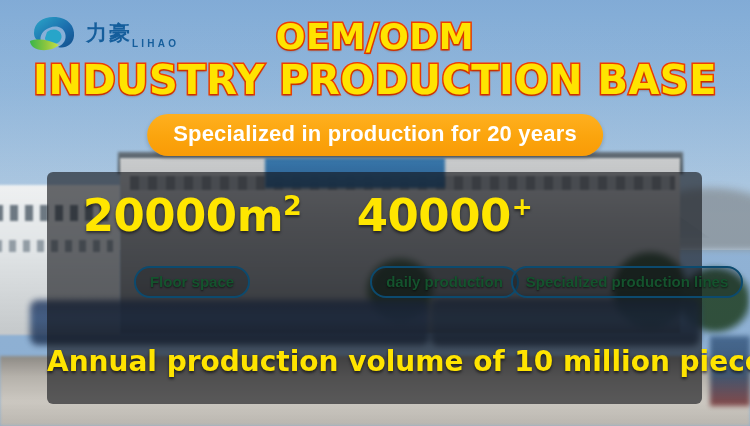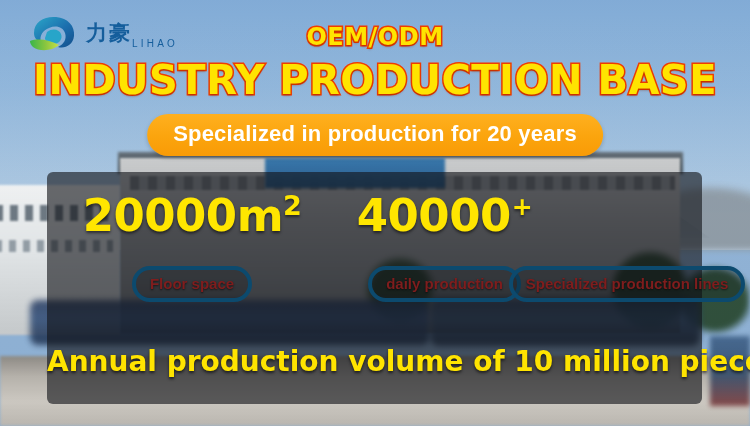--- a/index.html
+++ b/index.html
@@ -130,37 +130,37 @@
     position:absolute; left:28px; top:14px;
     display:flex; align-items:center; gap:6px;
   }
   .logo-mark { width:52px; height:44px; position:relative; }
   .logo-text { display:flex; line-height:1; }
   .logo-cn {
     font-size:21px; font-weight:bold; color:#155e9c;
     letter-spacing:2px; font-family:"DejaVu Sans", sans-serif;
   }
   .logo-en {
-    font-size:10px; font-weight:normal; color:#155e9c;
+    font-size:10px; font-weight:bold; color:#155e9c;
     letter-spacing:3.2px; margin-top:16px;
   }
 
   
   .headline {
     position:absolute; left:0; right:0; top:18px;
     text-align:center;
     font-weight:bold;
     color:#FFE400;
     font-family:"DejaVu Sans", sans-serif;
     letter-spacing:.5px;
     -webkit-text-stroke:3px #F03C00;
     paint-order:stroke fill;
     text-shadow:0 2px 2px rgba(120,30,0,.35);
   }
-  .headline-l1 { font-size:24px; line-height:38px; }
+  .headline-l1 { font-size:35px; line-height:38px; }
   .headline-l2 { font-size:40px; line-height:44px; margin-top:2px; }
 
   
   .pill-years {
     position:absolute; left:50%; transform:translateX(-50%);
     top:114px;
     background:linear-gradient(180deg,#FFB01F 0%, #FBA40D 55%, #F99B06 100%);
     color:#ffffff;
     font-size:22px; font-weight:bold;
     padding:7px 26px 9px;
@@ -206,23 +206,23 @@
   .labels-row {
     position:absolute; left:0; top:94px; width:100%;
     display:flex; align-items:center;
   }
   .lbl-wrap { display:flex; justify-content:center; }
   .lbl-a { width:290px; }
   .lbl-b { width:150px; }
   .lbl-c { width:215px; }
 
   .chip {
-    border:4px solid #0c4a6e;
+    border:2px solid #0c4a6e;
     border-radius:18px;
-    color:#7f1d1d;
+    color:#14532d;
     font-size:15px; font-weight:bold;
     padding:5px 14px 6px;
     white-space:nowrap;
     background:rgba(12,14,18,.25);
     text-shadow:0 1px 2px rgba(0,0,0,.6);
   }
   .chip-wide { padding:5px 13px 6px; }
 
   .bottom-line {
     position:absolute; left:0; bottom:26px; width:100%;

